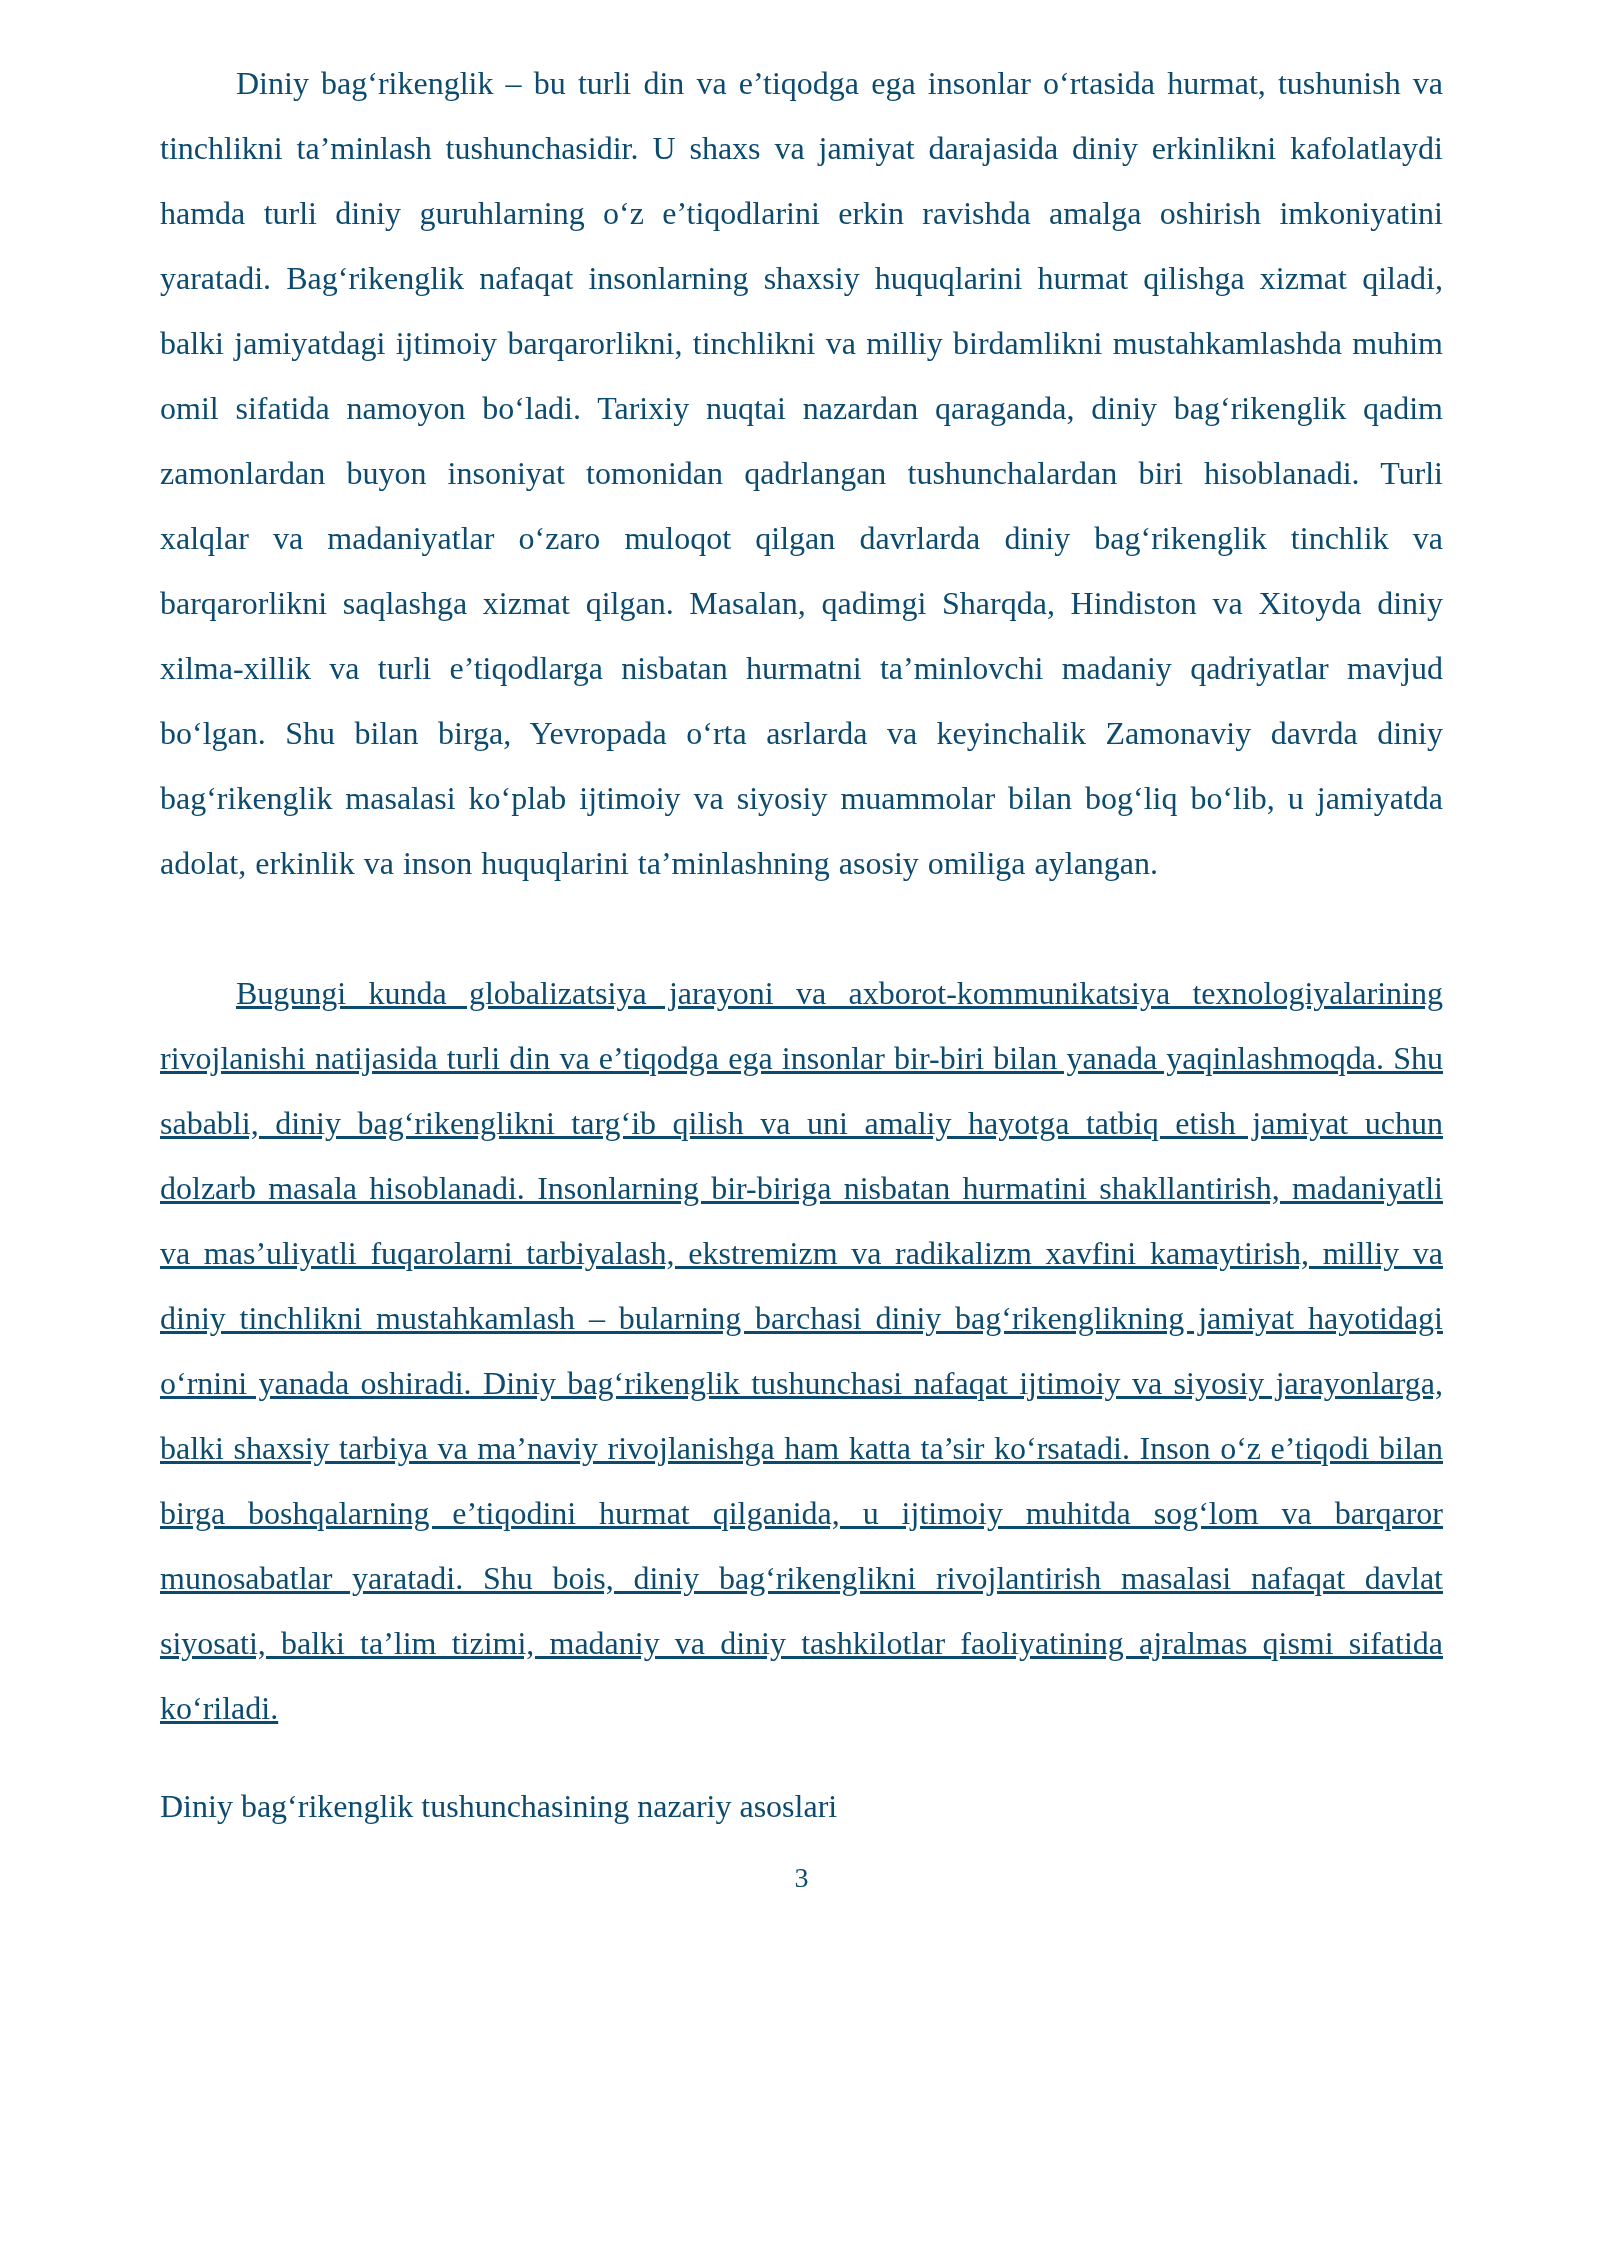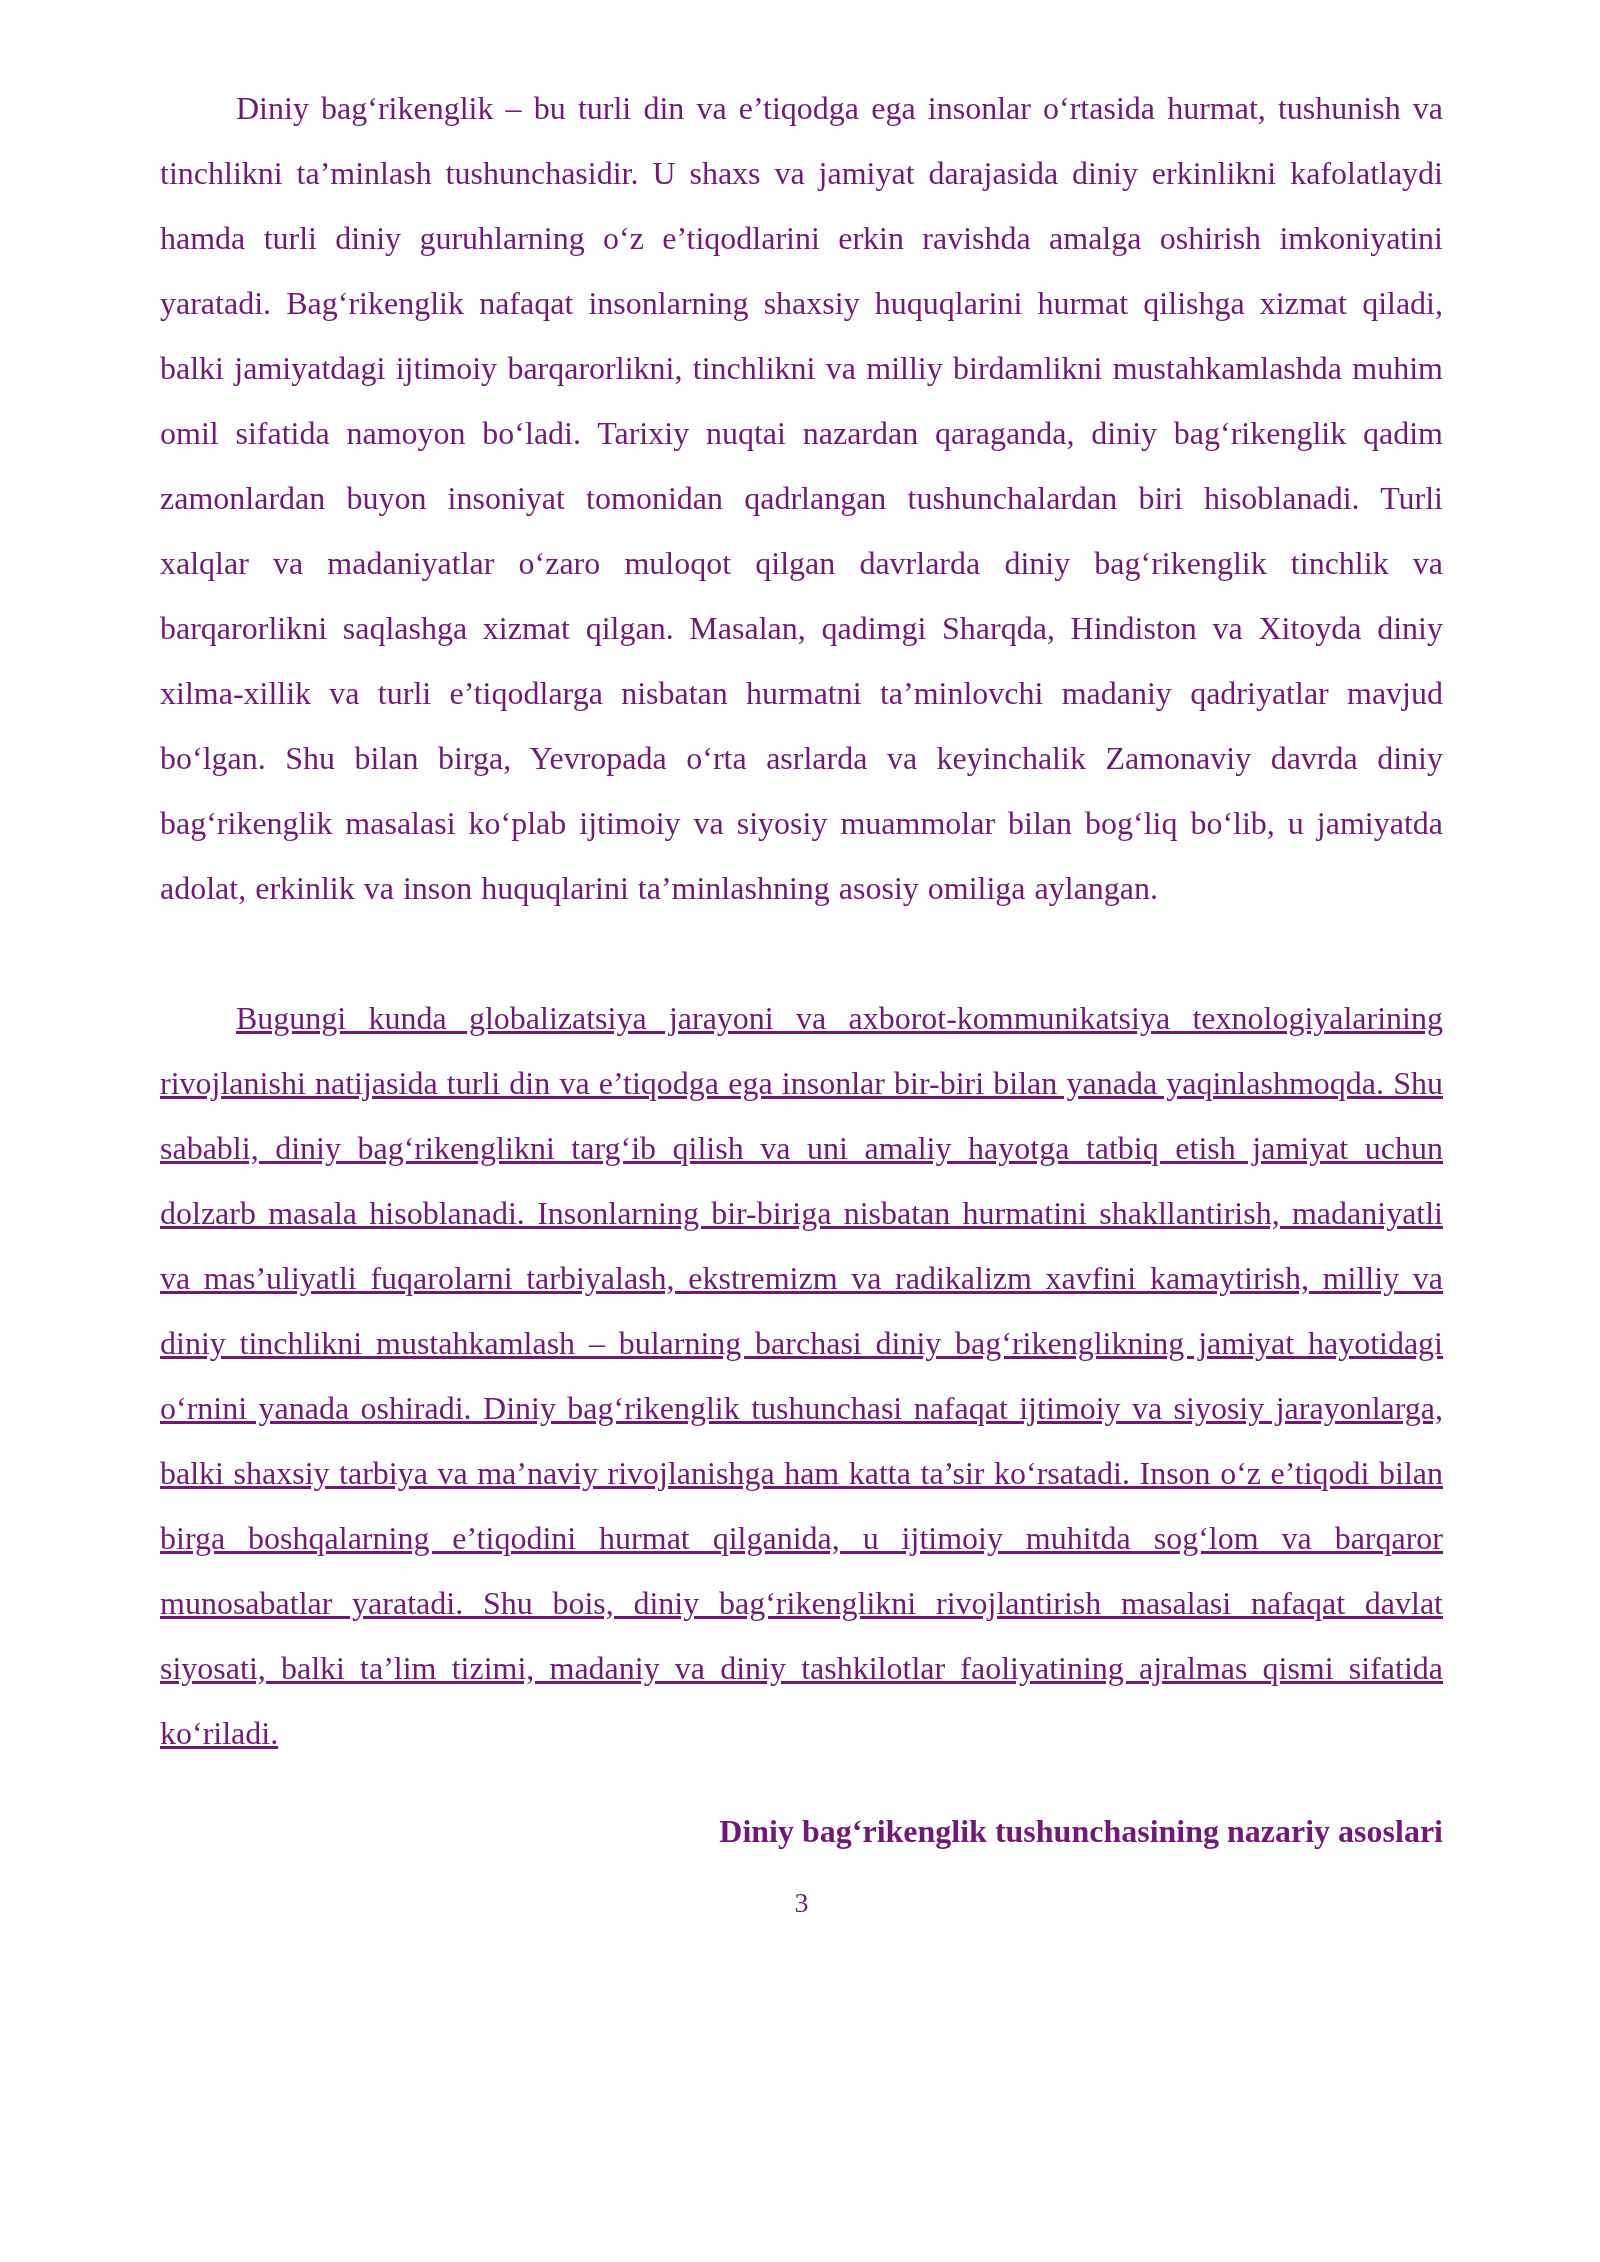--- a/index.html
+++ b/index.html
@@ -7,41 +7,41 @@
     padding: 0;
     background: #ffffff;
   }
   .page {
     position: relative;
     box-sizing: border-box;
     width: 1600px;
     height: 2262px;
     margin: 0 auto;
     background: #ffffff;
-    color: #701a75;
+    color: #0c4a6e;
     font-family: "Liberation Serif", "DejaVu Serif", serif;
     font-size: 32px;
     line-height: 65px;
-    padding: 76px 157px 0 160px;
+    padding: 51px 157px 0 160px;
     overflow: hidden;
   }
   .body-paragraph {
     margin: 0;
     text-align: justify;
     text-indent: 76px;
     word-spacing: 1px;
   }
   .body-paragraph.second {
     margin-top: 65px;
     text-decoration: underline;
   }
   .section-heading {
     margin: 33px 0 0 0;
-    text-align: right;
-    font-weight: bold;
+    text-align: left;
+    font-weight: normal;
     font-size: 32px;
     line-height: 65px;
     text-indent: 0;
   }
   .page-number {
     margin-top: 22px;
     text-align: center;
     font-size: 28px;
     line-height: 34px;
   }

